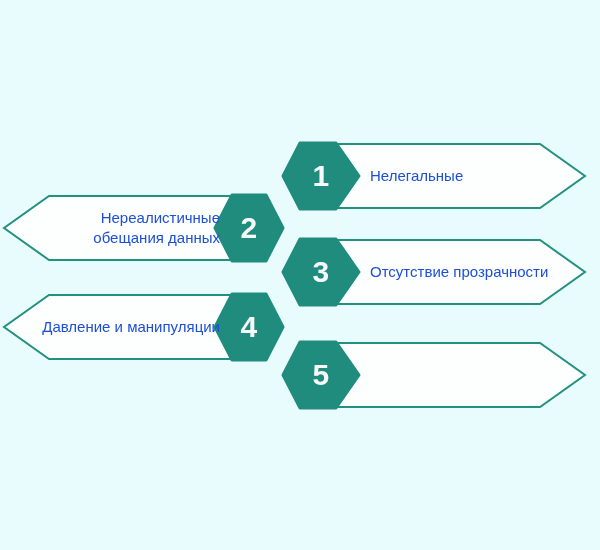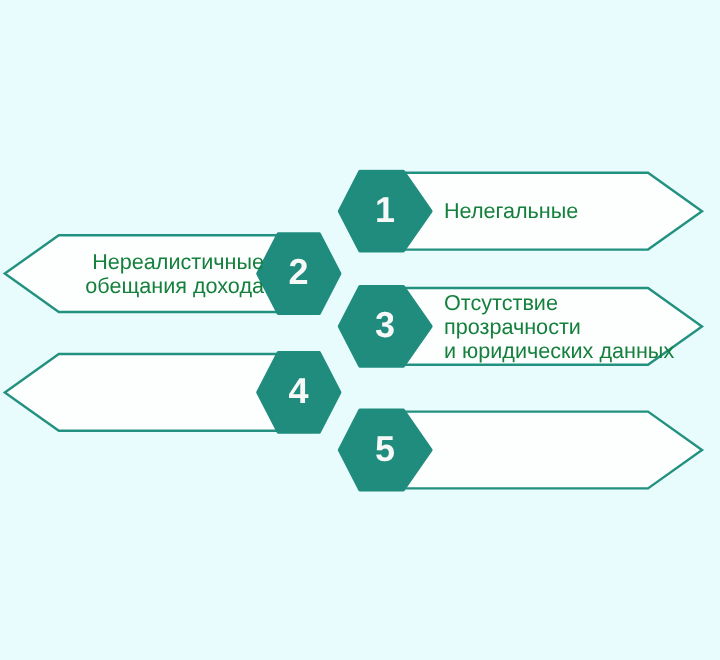--- a/index.html
+++ b/index.html
@@ -56,22 +56,22 @@
   }
   .item.right .num { left: 5px;   width: 76px; }
   .item.left  .num { left: 213px; width: 68px; }
   .label {
     position: absolute;
     top: 3px;
     height: 64px;
     display: flex;
     flex-direction: column;
     justify-content: center;
-    color: #15803d;
-    font-size: 18px;
+    color: #1d4ed8;
+    font-size: 15px;
     font-weight: 500;
     line-height: 20px;
   }
   .item.right .label { left: 92px; width: 200px; text-align: left; }
   .item.left  .label { left: 38px; width: 180px; text-align: right; }
   .label div:empty { display: none; }
 </style>
 </head>
 <body>
 
@@ -89,42 +89,45 @@
   </div>
 
   <div class="item left" style="top:193px">
     <svg width="290" height="70" viewBox="0 0 290 70">
       <polygon class="banner" points="232,3 47,3 2,35 47,67 232,67 214,35"></polygon>
       <polygon class="hex" points="213,35 230,2 264,2 281,35 264,68 230,68"></polygon>
     </svg>
     <div class="num">2</div>
     <div class="label">
       <div>Нереалистичные</div>
-      <div>обещания дохода</div>
+      <div>обещания данных</div>
     </div>
   </div>
 
   <div class="item right" style="top:237px">
     <svg width="310" height="70" viewBox="0 0 310 70">
       <polygon class="banner" points="58,3 262,3 307,35 262,67 58,67 80,35"></polygon>
       <polygon class="hex" points="5,35 22,2 58,2 81,35 58,68 22,68"></polygon>
     </svg>
     <div class="num">3</div>
     <div class="label">
       <div>Отсутствие прозрачности</div>
-      <div>и юридических данных</div>
     </div>
   </div>
 
   <div class="item left" style="top:292px">
     <svg width="290" height="70" viewBox="0 0 290 70">
       <polygon class="banner" points="232,3 47,3 2,35 47,67 232,67 214,35"></polygon>
       <polygon class="hex" points="213,35 230,2 264,2 281,35 264,68 230,68"></polygon>
     </svg>
     <div class="num">4</div>
+    <div class="label">
+      <div>Давление и манипуляции</div>
+
+    </div>
   </div>
 
   <div class="item right" style="top:340px">
     <svg width="310" height="70" viewBox="0 0 310 70">
       <polygon class="banner" points="58,3 262,3 307,35 262,67 58,67 80,35"></polygon>
       <polygon class="hex" points="5,35 22,2 58,2 81,35 58,68 22,68"></polygon>
     </svg>
     <div class="num">5</div>
   </div>
 

